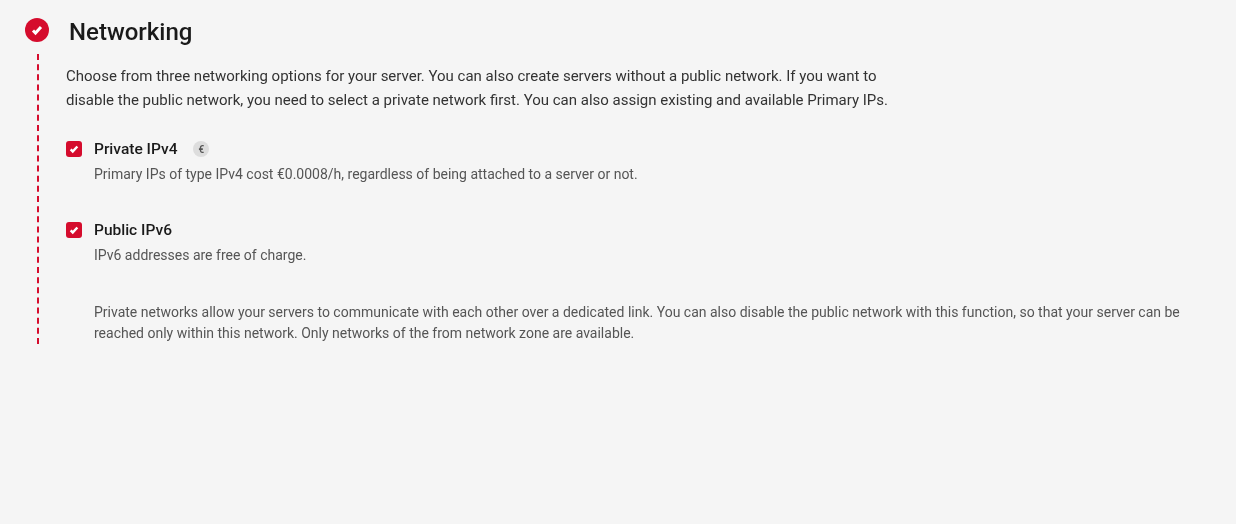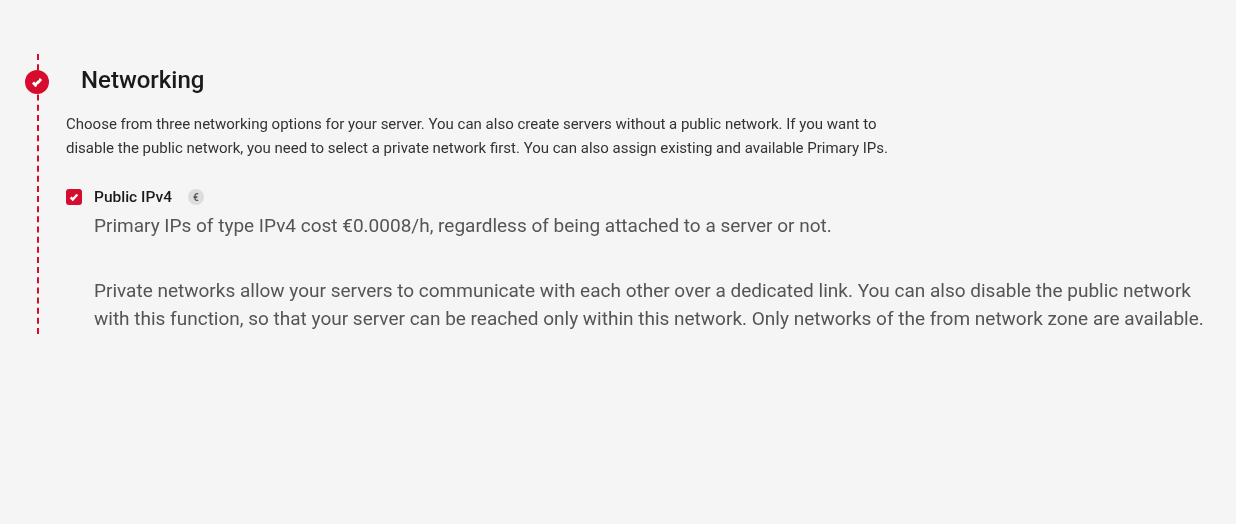--- a/index.html
+++ b/index.html
@@ -15,24 +15,23 @@
       height: 524px;
       position: relative;
     }
     .container {
       position: relative;
       padding-left: 25px;
       padding-top: 18px;
     }
     .section-header {
       display: flex;
-      align-items: flex-end;
-      gap: 32px;
+      align-items: flex-start;
+      gap: 20px;
       margin-bottom: 18px;
-      margin-top: 48px;
     }
     .section-badge {
       width: 24px;
       height: 24px;
       background: #d50c2d;
       border-radius: 50%;
       display: flex;
       align-items: center;
       justify-content: center;
       flex-shrink: 0;
@@ -113,21 +112,21 @@
       width: 16px;
       height: 16px;
       background: #ddd;
       border-radius: 50%;
       font-size: 10px;
       font-weight: 600;
       color: #555;
       margin-left: 4px;
     }
     .option-desc {
-      font-size: 19px;
+      font-size: 14px;
       color: #555;
       margin-left: 28px;
       line-height: 1.5;
       max-width: 1130px;
     }
   </style>
 </head>
 <body>
 
 <div class="container">
@@ -145,25 +144,36 @@
   <div class="content">
     <p class="description">Choose from three networking options for your server. You can also create servers without a public network. If you want to disable the public network, you need to select a private network first. You can also assign existing and available Primary IPs.</p>
 
     <div class="option">
       <div class="option-header">
         <div class="checkbox checked">
           <svg viewBox="0 0 12 12">
               <polyline points="2,6.5 4.5,9 10,3"></polyline>
             </svg>
         </div>
-        <span class="option-title">Public IPv4</span>
+        <span class="option-title">Private IPv4</span>
         <span class="euro-badge">€</span>
       </div>
       <p class="option-desc">Primary IPs of type IPv4 cost €0.0008/h, regardless of being attached to a server or not.</p>
     </div>
 
+    <div class="option">
+      <div class="option-header">
+        <div class="checkbox checked">
+          <svg viewBox="0 0 12 12">
+              <polyline points="2,6.5 4.5,9 10,3"></polyline>
+            </svg>
+        </div>
+        <span class="option-title">Public IPv6</span>
+      </div>
+      <p class="option-desc">IPv6 addresses are free of charge.</p>
+    </div>
 
     <div class="option">
       <p class="option-desc">Private networks allow your servers to communicate with each other over a dedicated link. You can also disable the public network with this function, so that your server can be reached only within this network. Only networks of the from network zone are available.</p>
     </div>
 
   </div>
 </div>
 
 </body></html>

